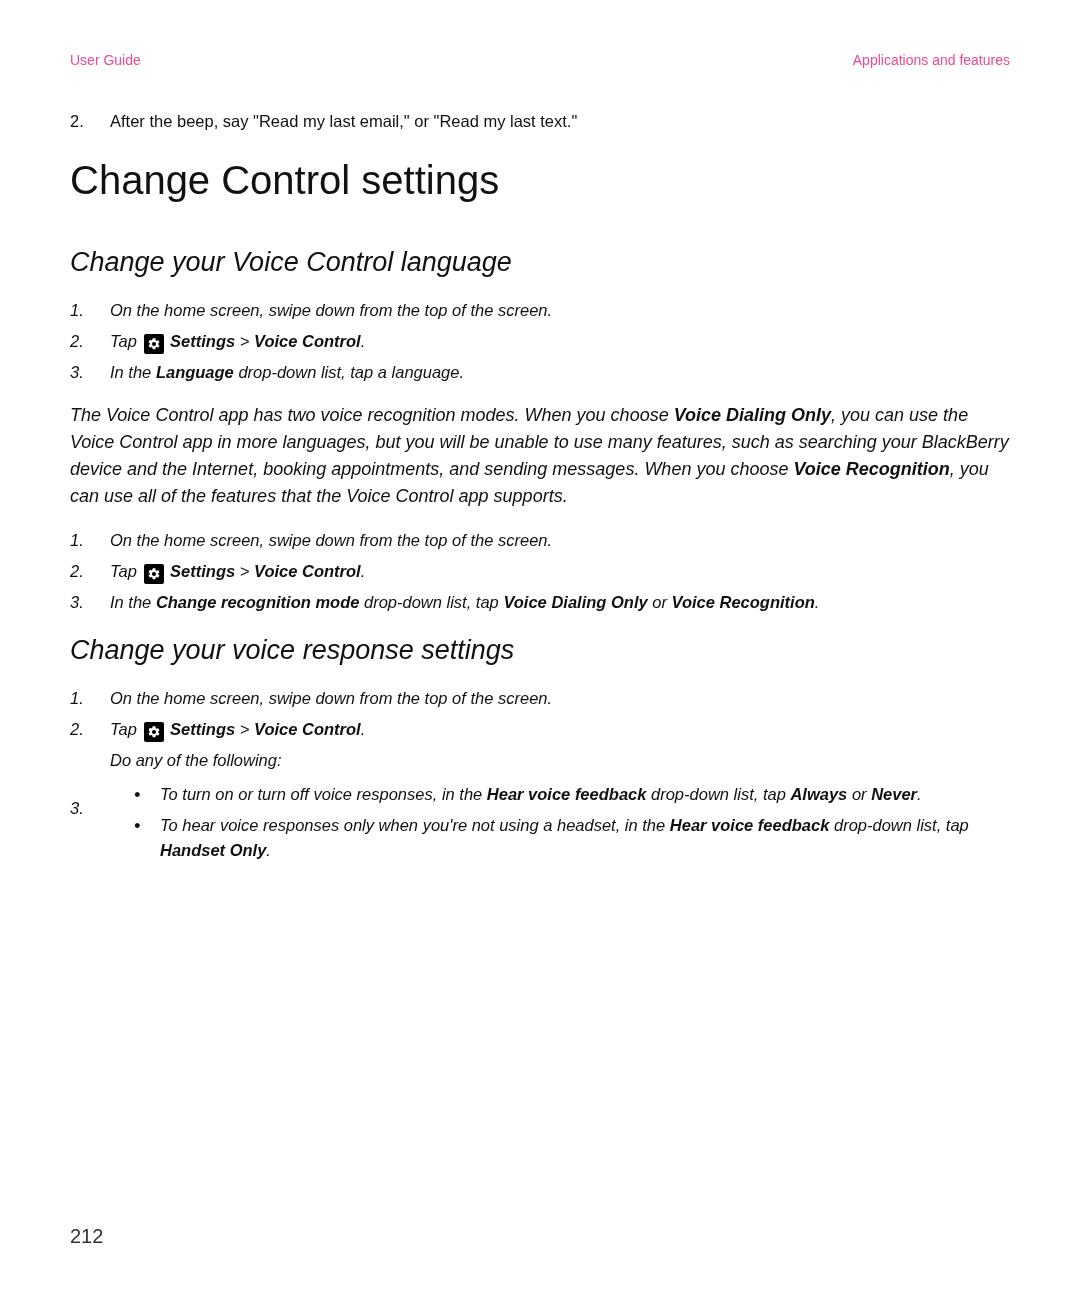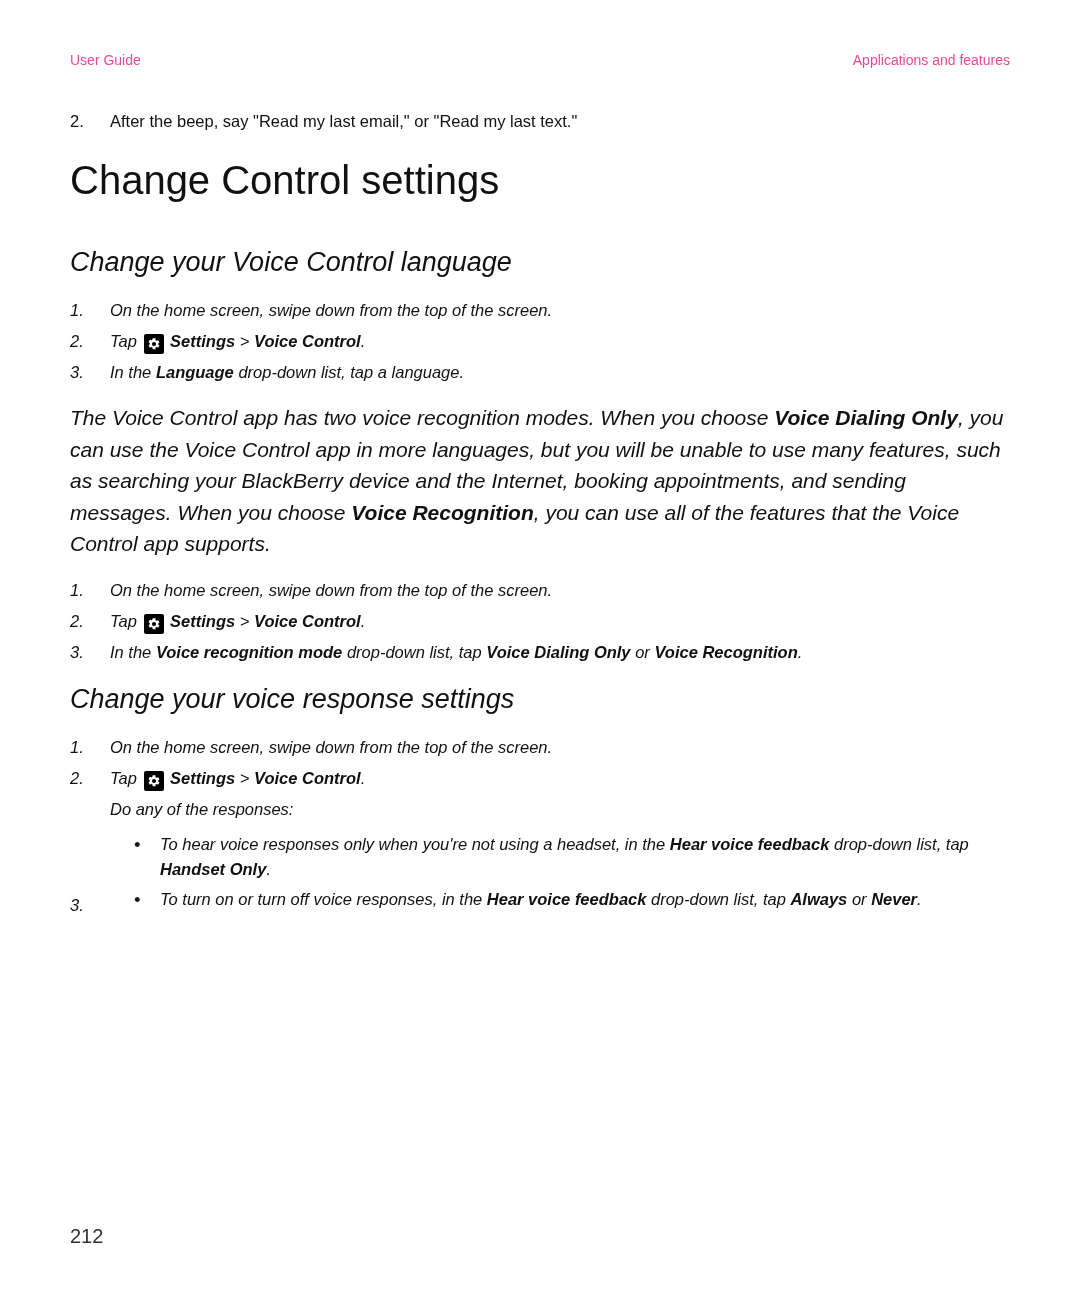--- a/index.html
+++ b/index.html
@@ -41,35 +41,35 @@
     margin-bottom: 20px;
   }
   ol.steps {
     list-style: none;
     counter-reset: item;
     margin-bottom: 8px;
   }
   ol.steps > li {
     counter-increment: item;
     display: flex;
-    align-items: flex-end;
+    align-items: center;
     font-size: 16.5px;
     line-height: 1.5;
     margin-bottom: 6px;
   }
   ol.steps > li::before {
     content: counter(item) ".";
     width: 40px;
     flex: 0 0 40px;
   }
   ol.steps > li .content {
     flex: 1;
   }
   p.body {
-    font-size: 21px;
+    font-size: 18px;
     line-height: 1.5;
     margin-bottom: 18px;
   }
   .bold { font-weight: 700; }
   .gear-icon {
     display: inline-flex;
     width: 20px;
     height: 20px;
     background: #000;
     color: #fff;
@@ -163,21 +163,21 @@
       <span class="gear-icon">
         <svg viewBox="0 0 24 24">
               <path d="M19.14,12.94a7.14,7.14,0,0,0,0-1.88l2-1.55a.5.5,0,0,0,.12-.64l-1.9-3.29a.5.5,0,0,0-.61-.22l-2.35.94a7.23,7.23,0,0,0-1.63-.94l-.36-2.5A.5.5,0,0,0,13.9,2H10.1a.5.5,0,0,0-.49.42l-.36,2.5a7.23,7.23,0,0,0-1.63.94L5.27,4.92a.5.5,0,0,0-.61.22L2.76,8.43a.5.5,0,0,0,.12.64l2,1.55a7.14,7.14,0,0,0,0,1.88l-2,1.55a.5.5,0,0,0-.12.64l1.9,3.29a.5.5,0,0,0,.61.22l2.35-.94a7.23,7.23,0,0,0,1.63.94l.36,2.5a.5.5,0,0,0,.49.42h3.8a.5.5,0,0,0,.49-.42l.36-2.5a7.23,7.23,0,0,0,1.63-.94l2.35.94a.5.5,0,0,0,.61-.22l1.9-3.29a.5.5,0,0,0-.12-.64ZM12,15.5A3.5,3.5,0,1,1,15.5,12,3.5,3.5,0,0,1,12,15.5Z"></path>
             </svg>
       </span>
       <span class="bold">Settings</span><span> &gt; </span><span class="bold">Voice Control</span><span>.</span>
     </span>
   </li>
   <li>
     <span class="content">
-      <span>In the </span><span class="bold">Voice recognition mode</span><span> drop-down list, tap </span><span class="bold">Voice Dialing Only</span><span> or </span><span class="bold">Voice Recognition</span><span>.</span>
+      <span>In the </span><span class="bold">Change recognition mode</span><span> drop-down list, tap </span><span class="bold">Voice Dialing Only</span><span> or </span><span class="bold">Voice Recognition</span><span>.</span>
     </span>
   </li>
 </ol>
 </div>
 
 <div class="sec" style="margin-top:10px">
 <h2>Change your voice response settings</h2>
 <ol class="steps">
   <li>
     <span class="content">On the home screen, swipe down from the top of the screen.</span>
@@ -189,27 +189,27 @@
         <svg viewBox="0 0 24 24">
               <path d="M19.14,12.94a7.14,7.14,0,0,0,0-1.88l2-1.55a.5.5,0,0,0,.12-.64l-1.9-3.29a.5.5,0,0,0-.61-.22l-2.35.94a7.23,7.23,0,0,0-1.63-.94l-.36-2.5A.5.5,0,0,0,13.9,2H10.1a.5.5,0,0,0-.49.42l-.36,2.5a7.23,7.23,0,0,0-1.63.94L5.27,4.92a.5.5,0,0,0-.61.22L2.76,8.43a.5.5,0,0,0,.12.64l2,1.55a7.14,7.14,0,0,0,0,1.88l-2,1.55a.5.5,0,0,0-.12.64l1.9,3.29a.5.5,0,0,0,.61.22l2.35-.94a7.23,7.23,0,0,0,1.63.94l.36,2.5a.5.5,0,0,0,.49.42h3.8a.5.5,0,0,0,.49-.42l.36-2.5a7.23,7.23,0,0,0,1.63-.94l2.35.94a.5.5,0,0,0,.61-.22l1.9-3.29a.5.5,0,0,0-.12-.64ZM12,15.5A3.5,3.5,0,1,1,15.5,12,3.5,3.5,0,0,1,12,15.5Z"></path>
             </svg>
       </span>
       <span> </span>
       <span class="bold">Settings</span><span> &gt; </span><span class="bold">Voice Control</span><span>.</span>
     </span>
   </li>
   <li>
     <span class="content">
-      <span>Do any of the responses:</span>
+      <span>Do any of the following:</span>
       <ul class="bullets">
+        <li>
+          <span>To turn on or turn off voice responses, in the </span><span class="bold">Hear voice feedback</span><span> drop-down list, tap </span><span class="bold">Always</span><span> or </span><span class="bold">Never</span><span>.</span>
+        </li>
         <li>
           <span>To hear voice responses only when you're not using a headset, in the </span><span class="bold">Hear voice feedback</span><span> drop-down list, tap </span><span class="bold">Handset Only</span><span>.</span>
         </li>
-        <li>
-          <span>To turn on or turn off voice responses, in the </span><span class="bold">Hear voice feedback</span><span> drop-down list, tap </span><span class="bold">Always</span><span> or </span><span class="bold">Never</span><span>.</span>
-        </li>
       </ul>
     </span>
   </li>
 </ol>
 </div>
 
 <div class="page-number">212</div>
 
 </body></html>

